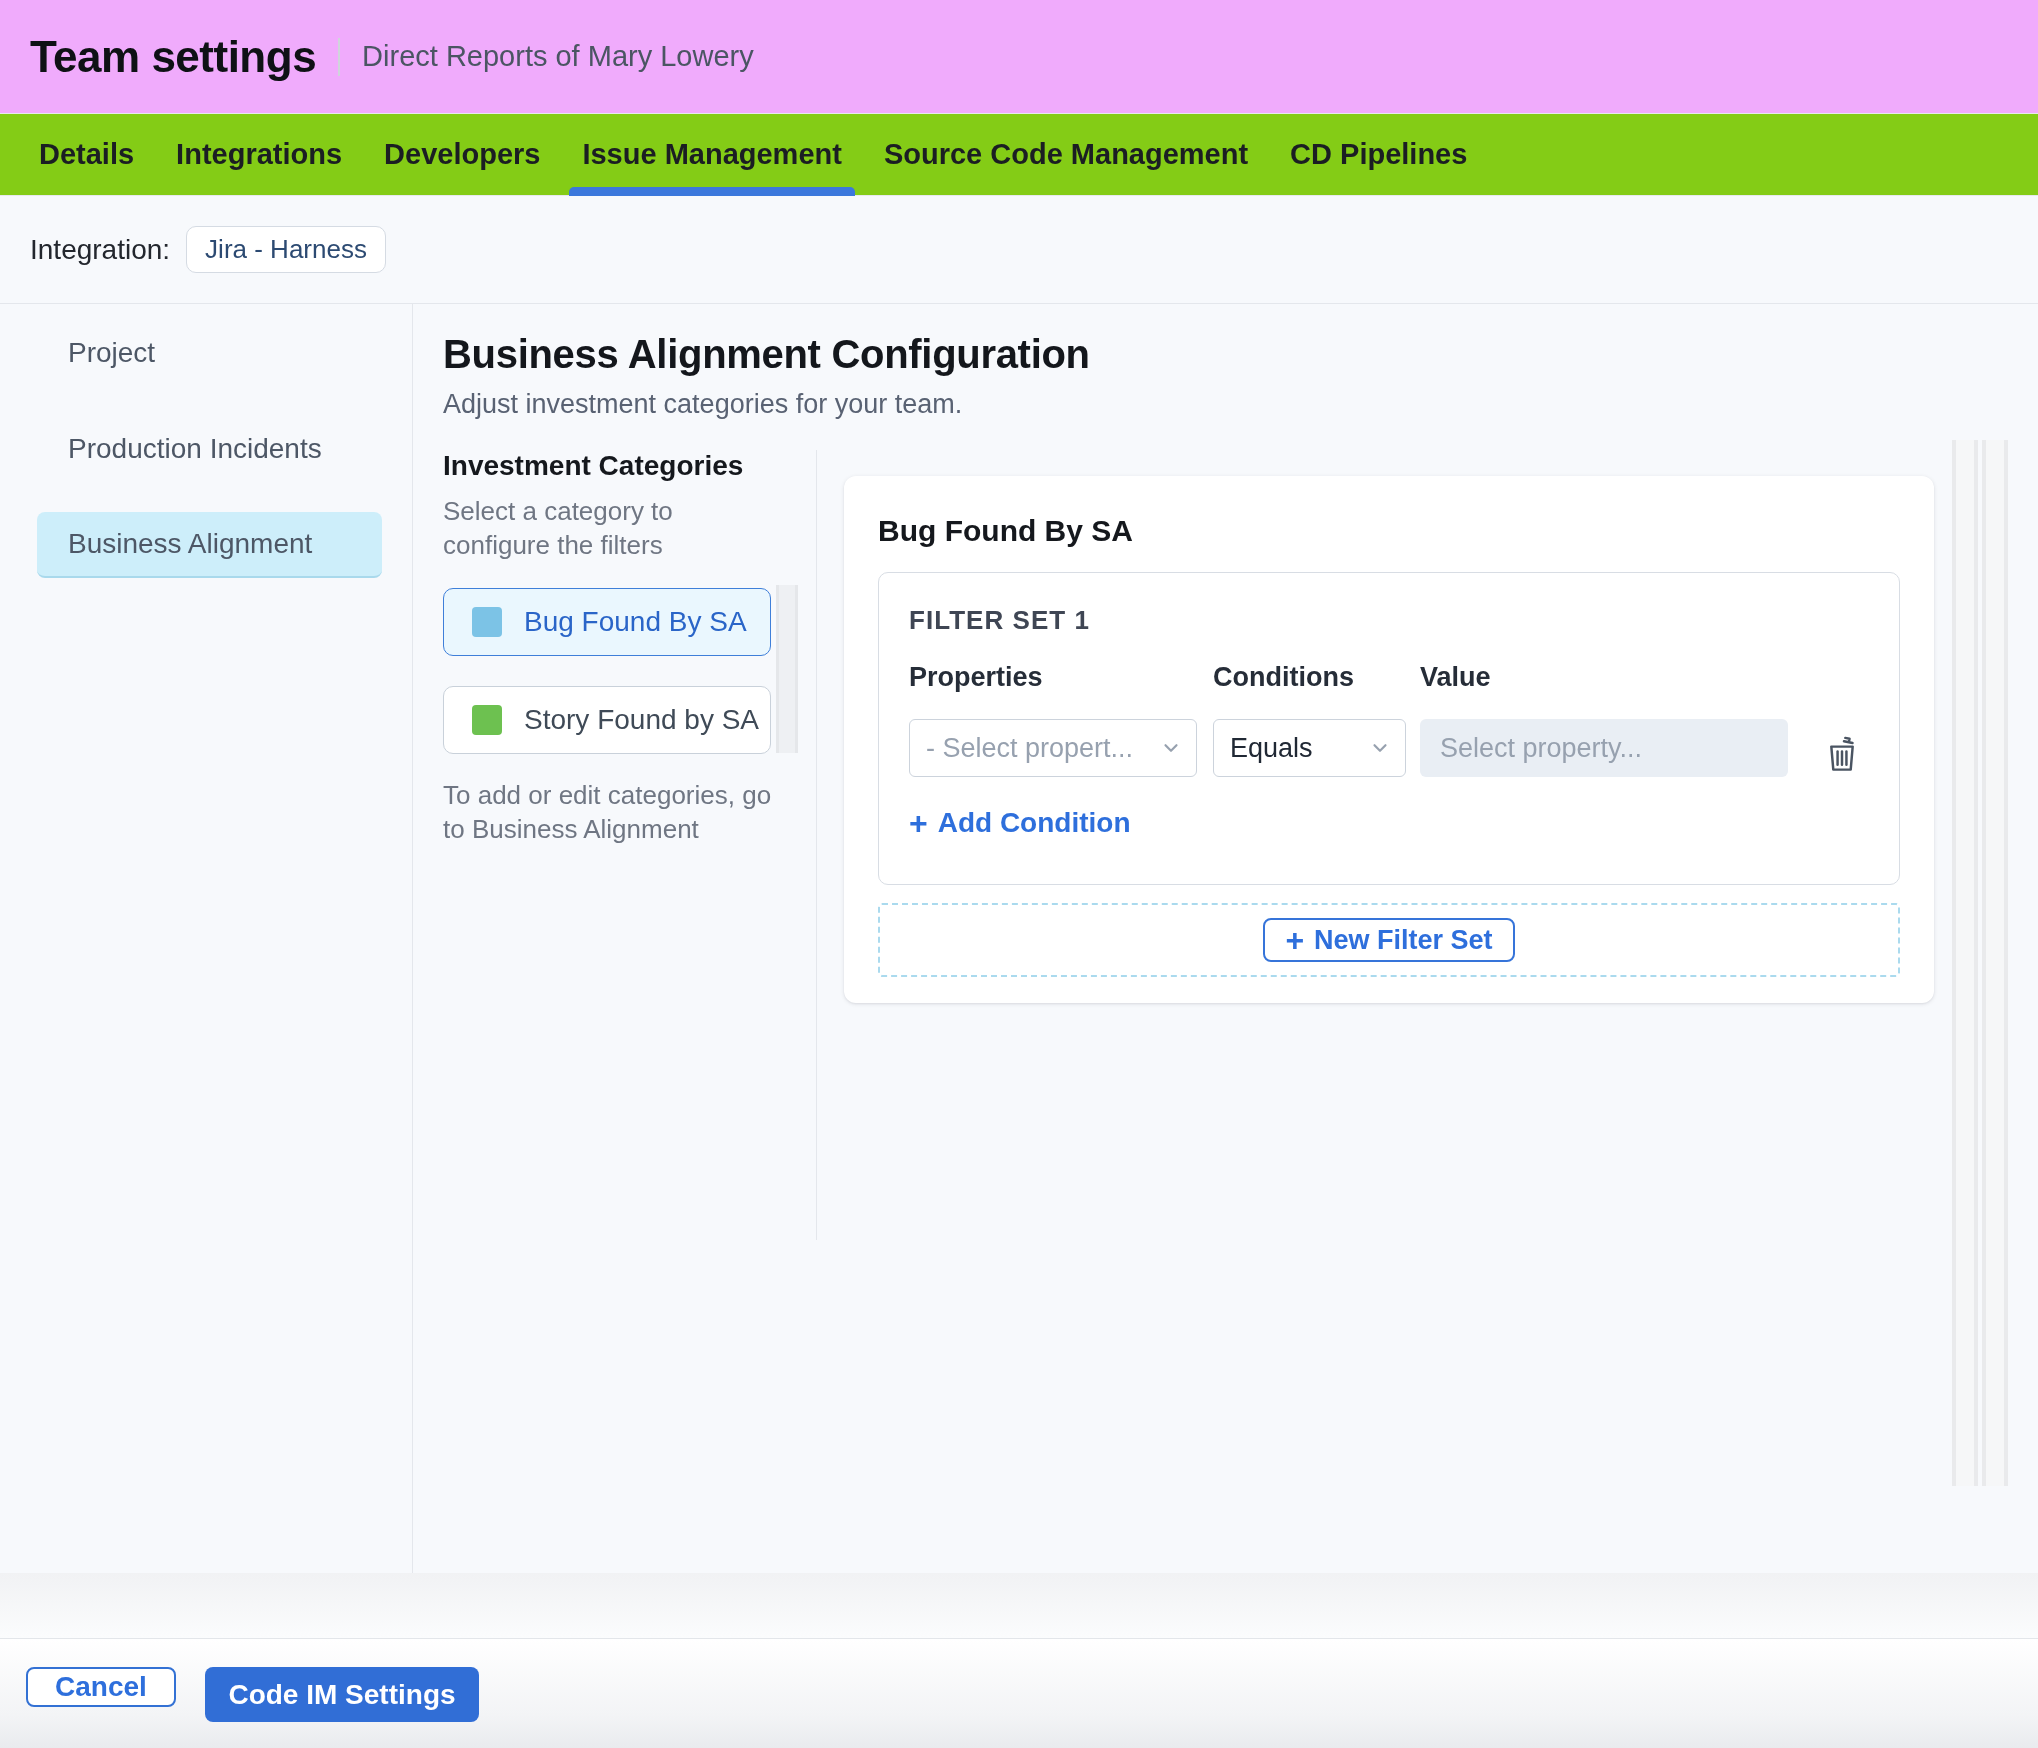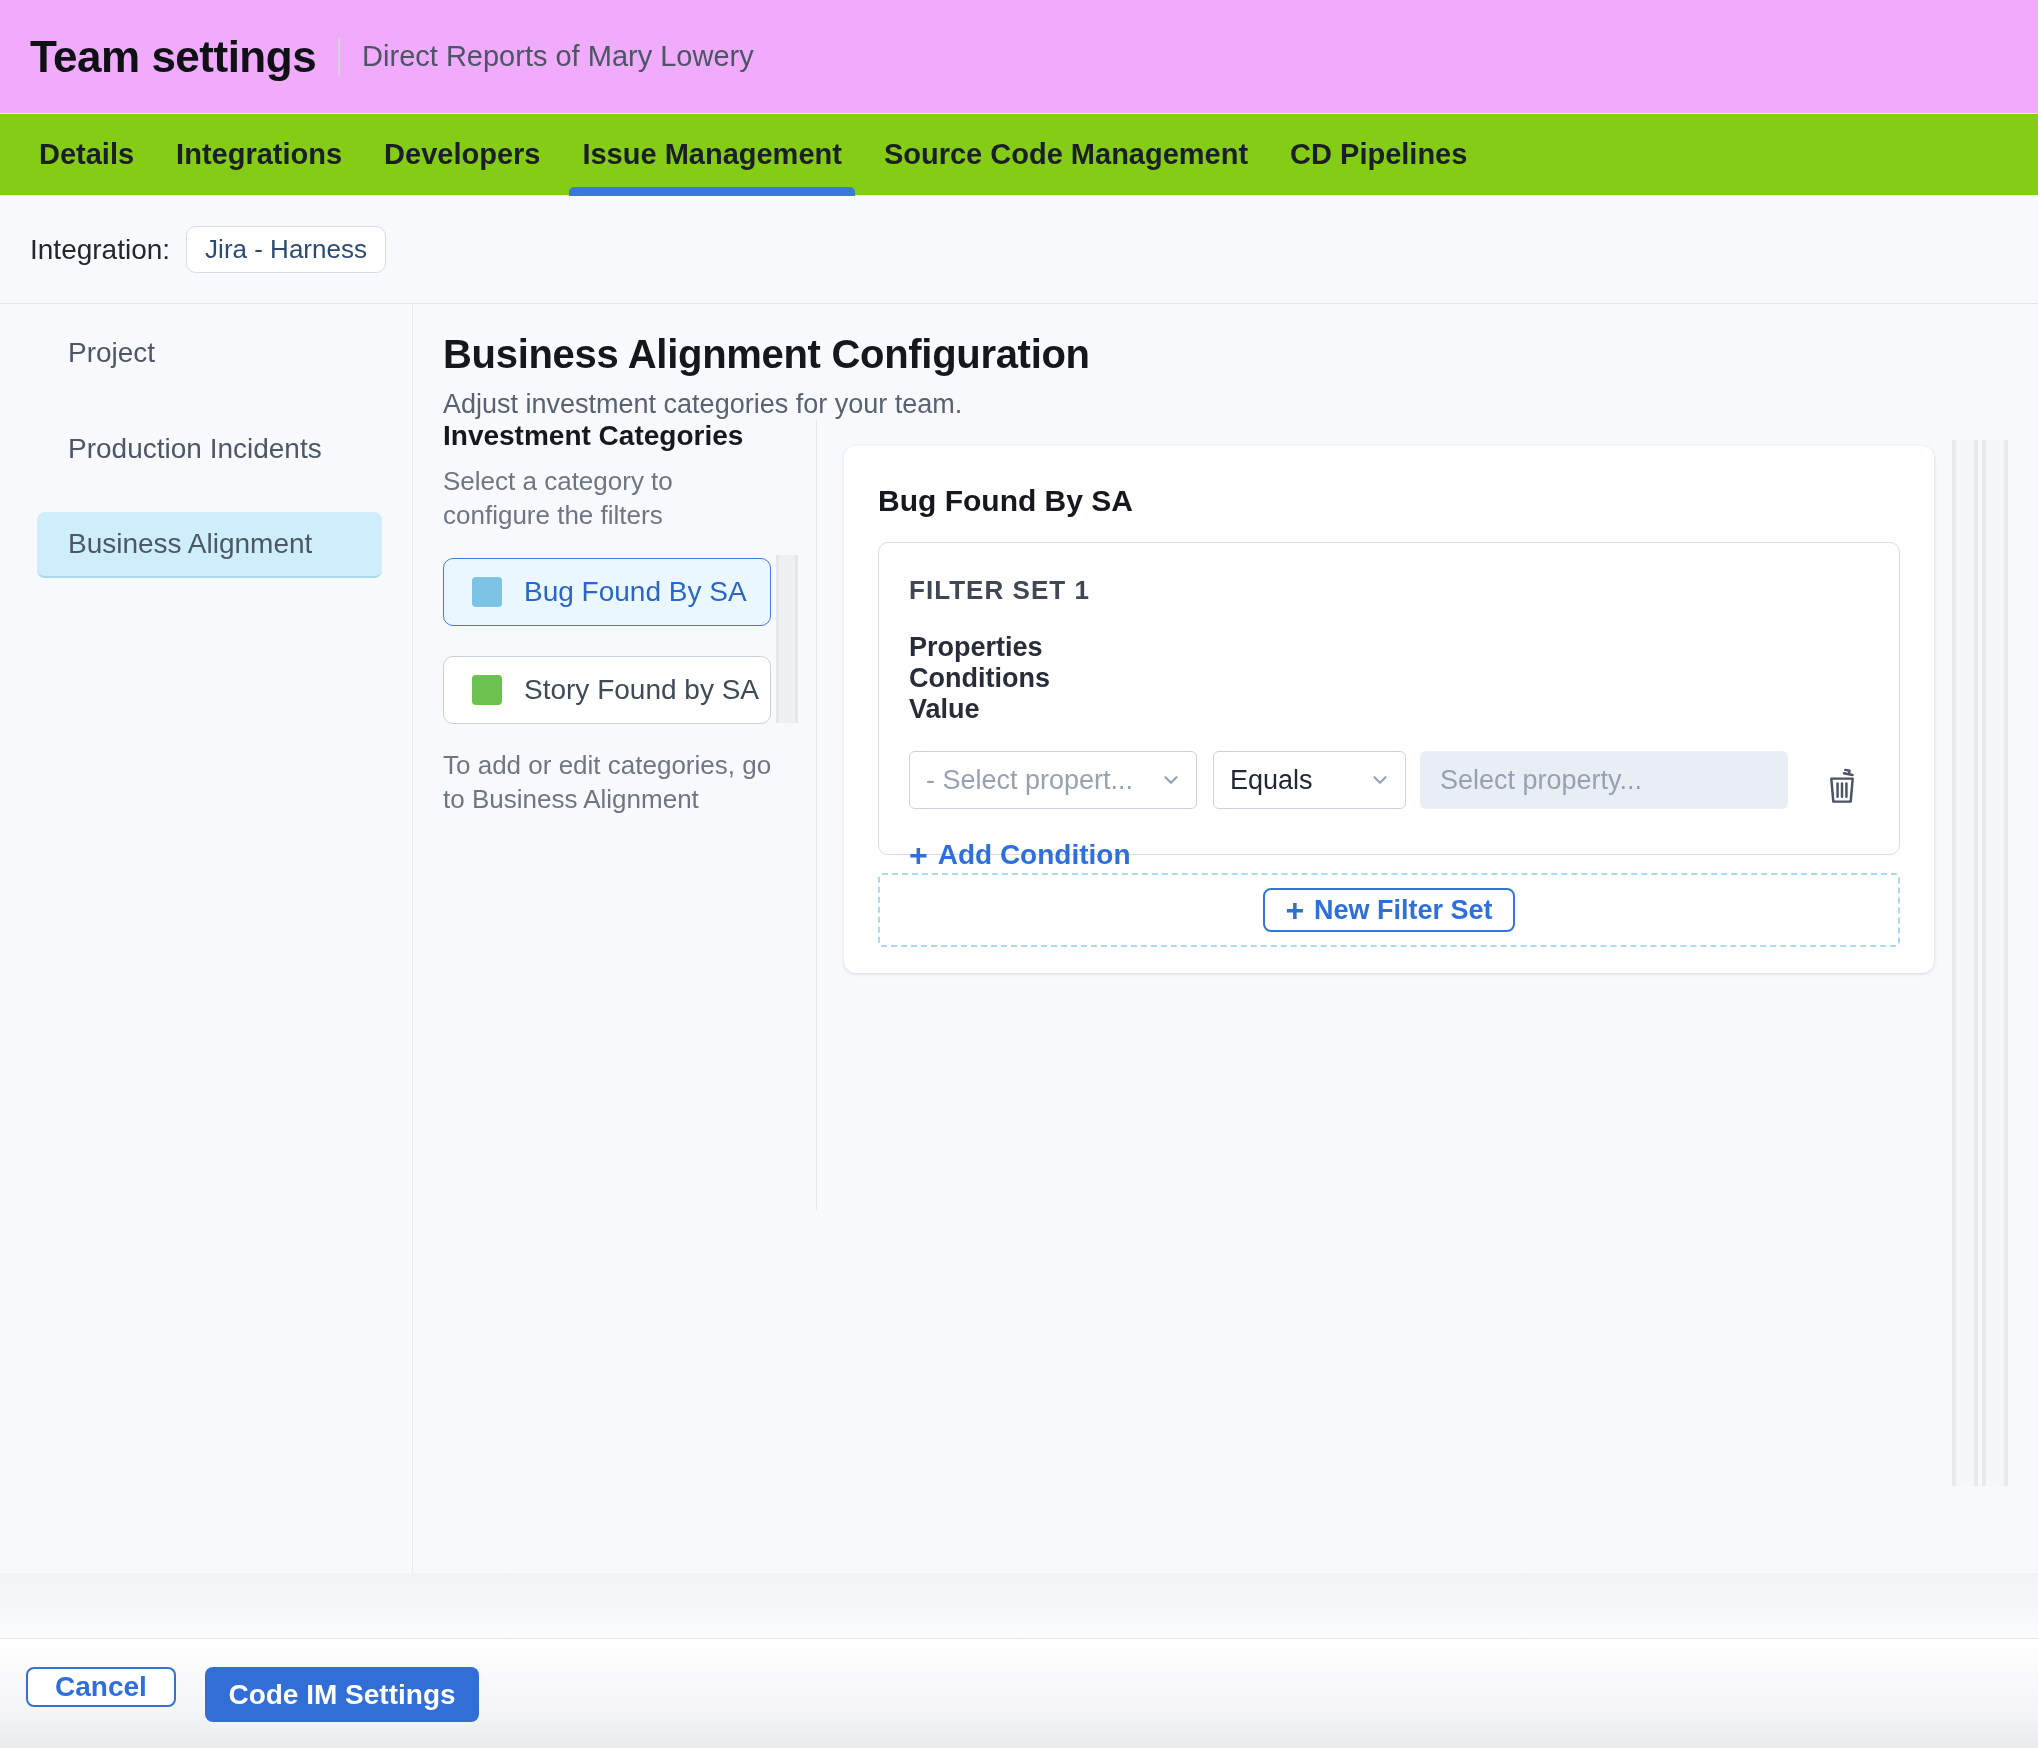--- a/index.html
+++ b/index.html
@@ -33,21 +33,21 @@
 
   .sidebar { width:401px; border-right:1px solid #e4e7ec; padding-top:16px; flex-shrink:0; }
   .side-item { width:345px; height:66px; margin:0 0 30px 25px; display:flex; align-items:center;
     padding-left:31px; font-size:28px; color:#4d5766; border-radius:8px; cursor:pointer; }
   .side-item.selected { background:#cdeefa; border-bottom:2px solid #a9d9ec; }
 
   .main { flex:1; padding:14px 0 0 30px; }
   .page-heading { font-size:40px; font-weight:700; color:#14171c; margin-top:14px; letter-spacing:-0.3px; }
   .page-sub { font-size:27px; color:#596273; margin-top:12px; }
 
-  .cols { display:flex; min-height:790px; align-items:stretch; }
+  .cols { display:flex; margin-top:30px; min-height:790px; align-items:stretch; }
   .cat-col { width:374px; border-right:1px solid #e4e7ec; flex-shrink:0; position:relative; }
   .cat-heading { font-size:28px; font-weight:700; color:#15181d; }
   .cat-hint { font-size:26px; line-height:34px; color:#6f7683; margin-top:12px; width:322px; }
   .cat-btn { width:328px; height:68px; border-radius:10px; display:flex; align-items:center;
     padding-left:28px; font-size:28px; background:#fff; cursor:pointer; }
   .cat-btn.first { margin-top:26px; }
   .cat-btn.selected { background:#eaf7fe; border:1.5px solid #3f7fd9; color:#2a65c8; }
   .cat-btn.plain { border:1.5px solid #c9d1da; color:#3f4a57; margin-top:30px; }
   .swatch { width:30px; height:30px; border-radius:4px; margin-right:22px; flex-shrink:0; }
   .cat-footnote { font-size:26px; line-height:34px; color:#6f7683; margin-top:24px; width:340px; }
@@ -56,21 +56,21 @@
 
   .panel-col { flex:1; padding-left:27px; }
   .card { width:1090px; margin-top:26px; background:#fff; border-radius:12px;
     box-shadow:0 1px 4px rgba(16,24,40,.10), 0 1px 2px rgba(16,24,40,.05);
     padding:38px 34px 26px; }
   .card-title { font-size:30px; font-weight:700; color:#15181d; }
 
   .filter-box { margin-top:24px; border:1px solid #d8dde4; border-radius:10px;
     padding:32px 30px 0; height:313px; }
   .fs-label { font-size:26px; font-weight:600; color:#3f4654; letter-spacing:.04em; }
-  .lbl-row { display:flex; margin-top:26px; font-size:27px; font-weight:700; color:#262d38;flex-direction:column; }
+  .lbl-row { display:flex; margin-top:26px; font-size:27px; font-weight:700; color:#262d38; }
   .lbl-props { width:288px; margin-right:16px; }
   .lbl-cond  { width:193px; margin-right:14px; }
   .lbl-val   { width:368px; }
   .ctl-row { display:flex; margin-top:26px; align-items:flex-end; }
   .select { height:58px; border:1px solid #ccd3dc; border-radius:6px; background:#fff;
     display:flex; align-items:center; justify-content:space-between;
     padding:0 14px 0 16px; font-size:27px; cursor:pointer; }
   .select.props { width:288px; margin-right:16px; color:#97a1af; }
   .select.cond  { width:193px; margin-right:14px; color:#202834; }
   .value-input { width:368px; height:58px; background:#e9eef4; border:none; border-radius:6px;

